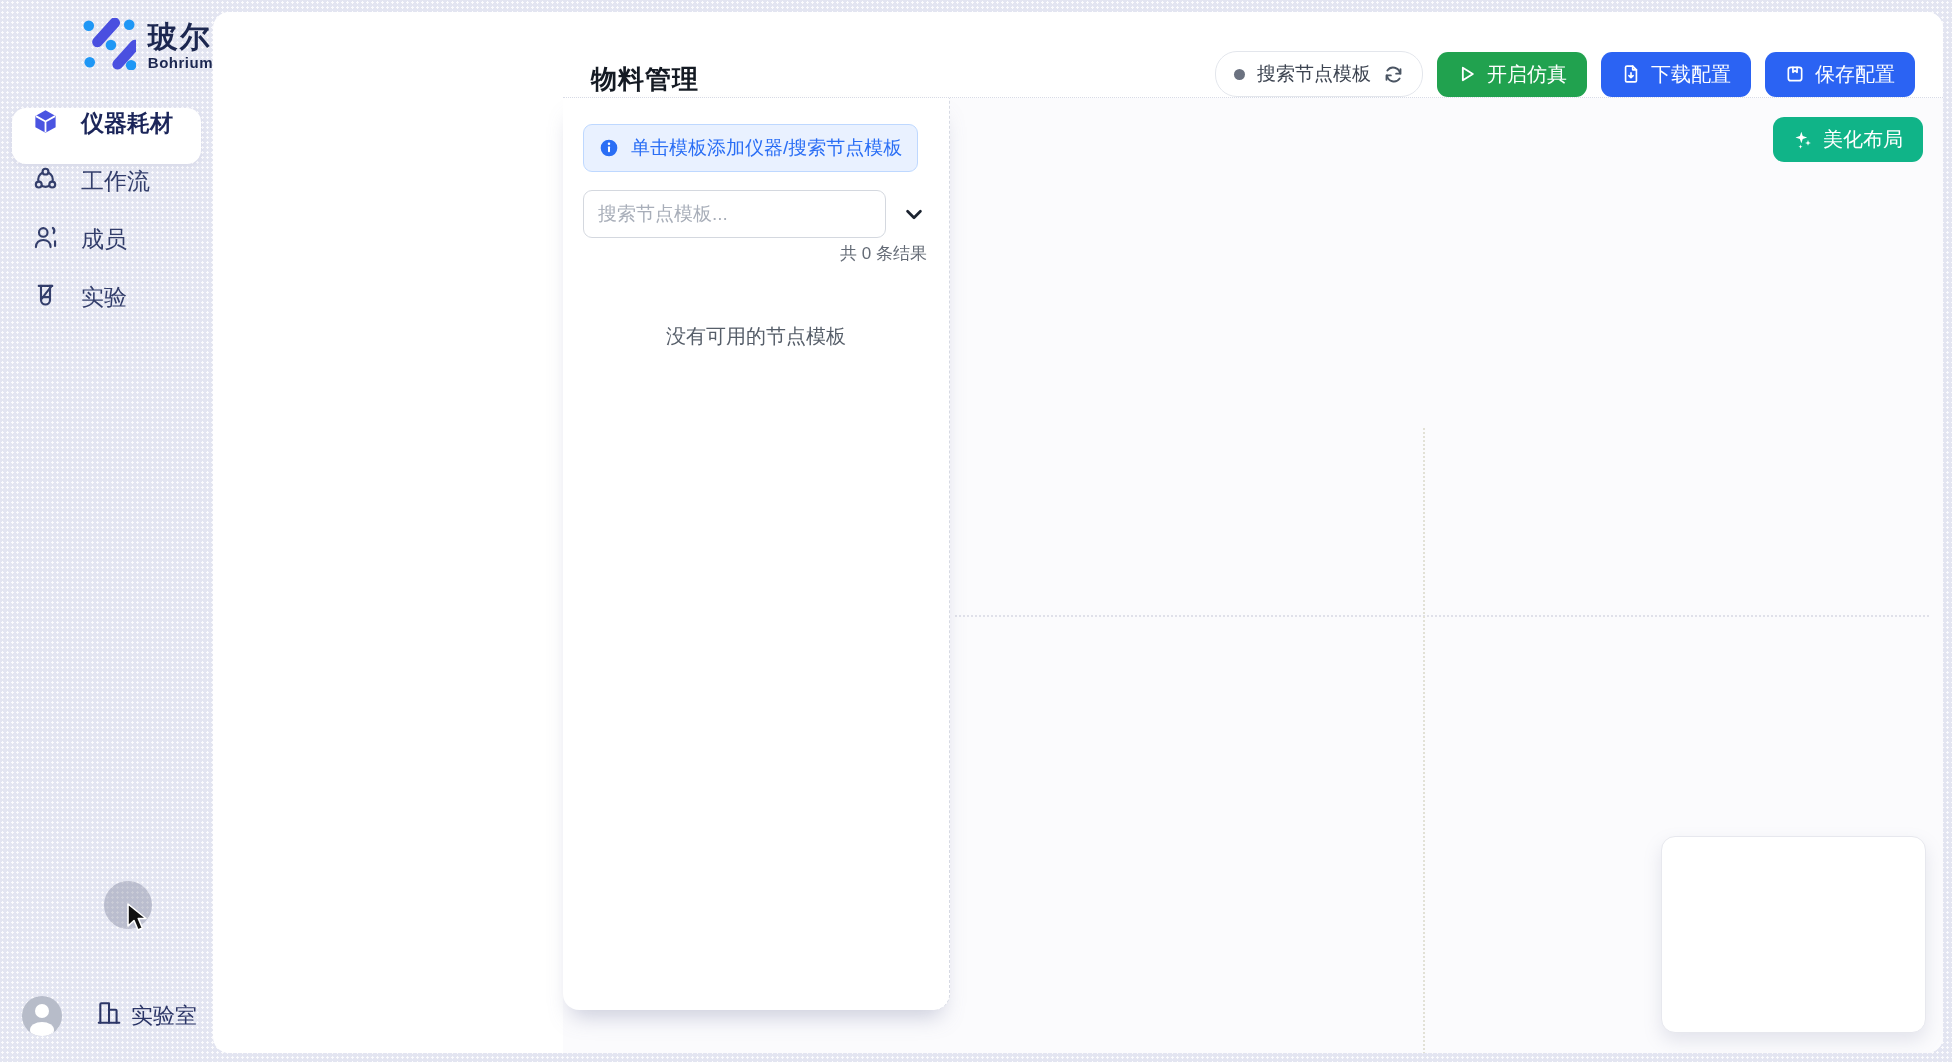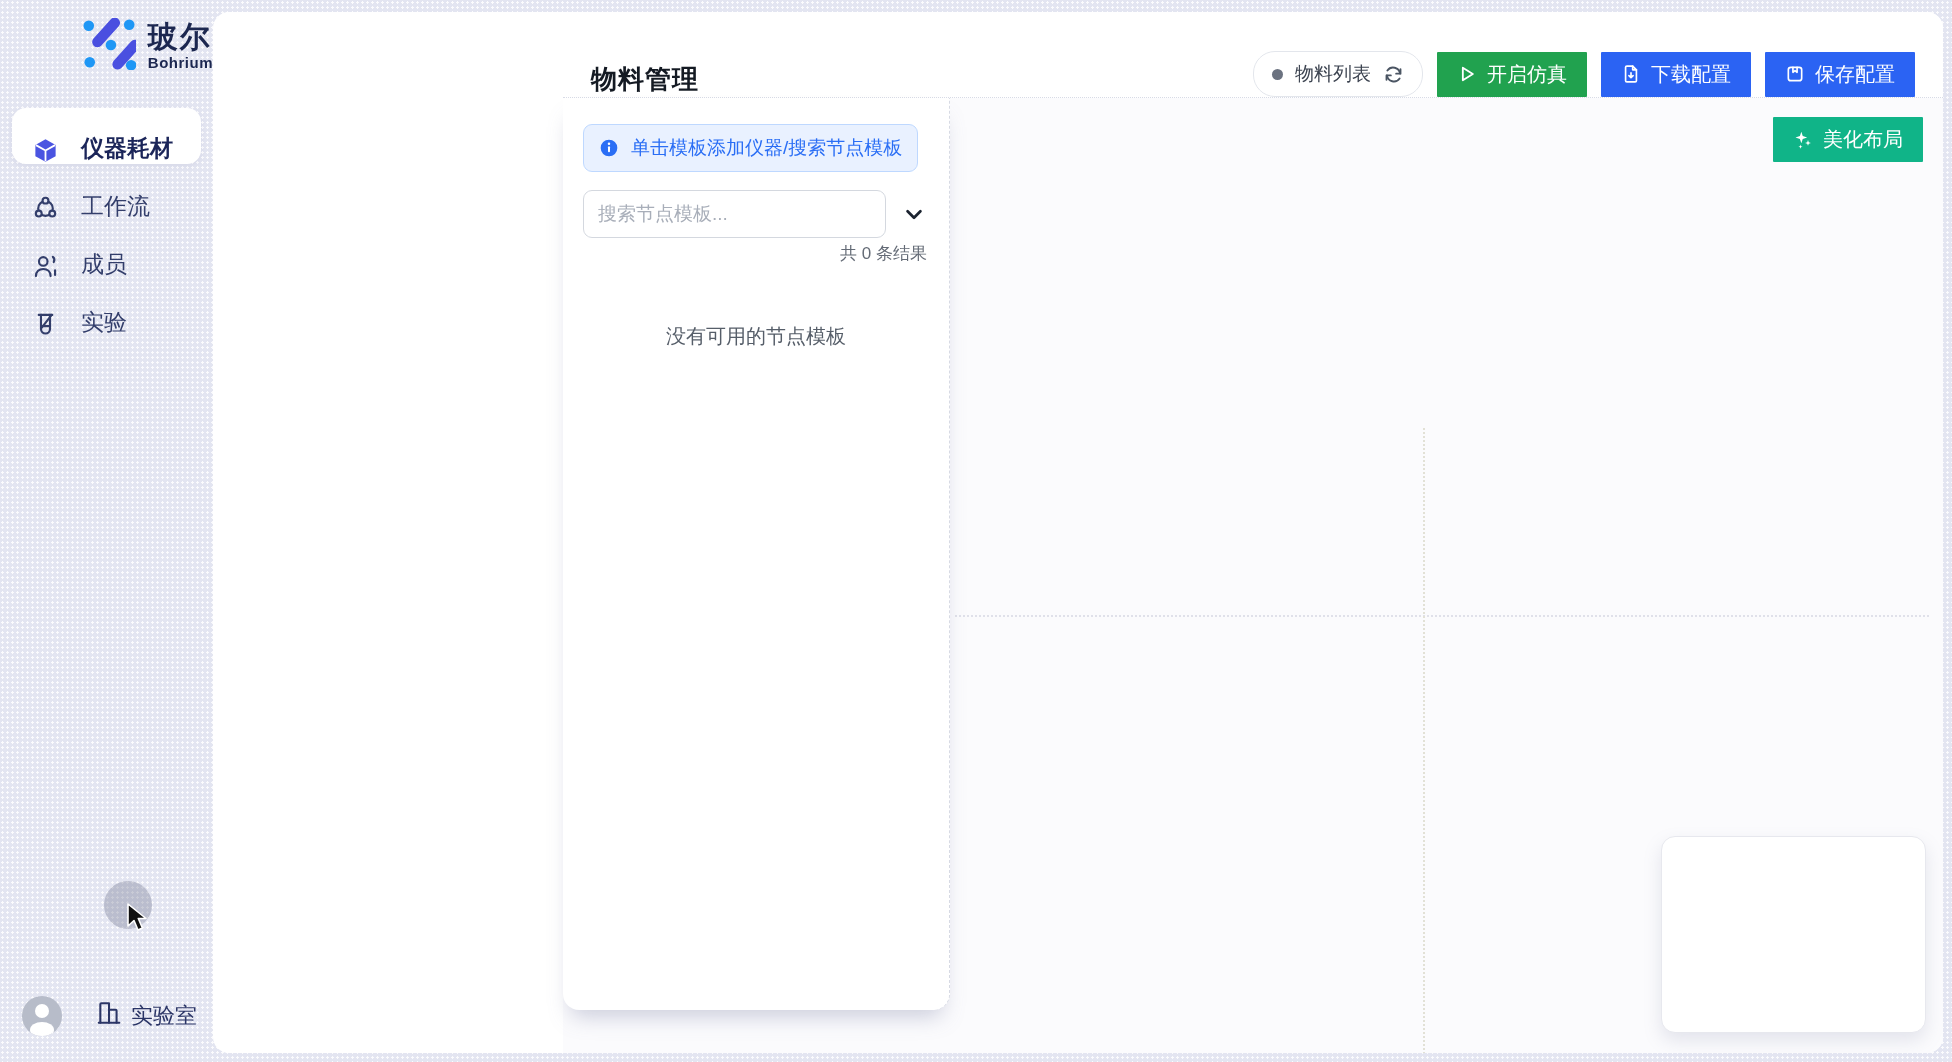--- a/index.html
+++ b/index.html
@@ -14,21 +14,21 @@
     background-image:radial-gradient(rgba(255,255,255,.85) 1.1px, transparent 1.2px);
     background-size:5px 5px;
   }
   
   .sidebar{position:absolute;left:0;top:0;width:213px;height:1062px;}
   .brand{display:flex;align-items:center;gap:12px;padding:18px 0 0 15px;justify-content:flex-end;}
   .brand-text .zh{font-size:30px;font-weight:700;color:#1c2750;line-height:32px;letter-spacing:2px;}
   .brand-text .en{font-size:15px;font-weight:700;color:#1c2750;letter-spacing:.5px;margin-top:1px;}
   .nav{margin-top:34px;display:flex;flex-direction:column;gap:2px;padding:0 12px;}
   .nav-item{
-    display:flex;align-items:flex-end;gap:22px;height:56px;border-radius:14px;
+    display:flex;align-items:flex-start;gap:22px;height:56px;border-radius:14px;
     padding:0 0 0 20px;color:#333e6b;font-size:23px;cursor:pointer;
   }
   .nav-item .ic{width:27px;height:27px;flex:0 0 27px;display:flex;align-items:center;justify-content:center;}
   .nav-item.active{background:#ffffff;color:#1b2559;font-weight:600;box-shadow:0 2px 6px rgba(60,70,130,.08);}
   .sidebar-footer{position:absolute;left:0;bottom:26px;width:213px;display:flex;align-items:center;padding-left:22px;box-sizing:border-box;}
   .avatar{width:40px;height:40px;border-radius:50%;background:#b7bcc9;position:relative;overflow:hidden;flex:0 0 40px;}
   .avatar svg{position:absolute;left:0;top:0;}
   .lab{display:flex;align-items:center;gap:9px;margin-left:34px;color:#2b3566;font-size:22px;}
   
   .ripple{position:absolute;left:104px;top:881px;width:48px;height:48px;border-radius:50%;background:rgba(108,114,140,.35);}
@@ -45,21 +45,21 @@
   .collapse-btn{margin-left:auto;background:none;border:none;padding:2px;cursor:pointer;display:flex;}
   .main-col{position:absolute;left:350px;top:0;right:0;height:100%;}
   .topbar{height:86px;display:flex;align-items:flex-end;padding:0 28px;border-bottom:1px dotted #d8dbe6;box-sizing:border-box;background:#fff;}
   .page-title{font-size:26px;font-weight:700;color:#141a23;letter-spacing:1px;}
   .actions{margin-left:auto;display:flex;align-items:center;gap:14px;}
   .status-pill{
     display:flex;align-items:center;gap:12px;height:44px;padding:0 18px;
     background:#fff;border:1px solid #e3e6ec;border-radius:22px;font-size:19px;color:#3c4350;
   }
   .status-dot{width:11px;height:11px;border-radius:50%;background:#6b7280;}
-  .btn{display:flex;align-items:center;gap:10px;height:45px;padding:0 20px;border:none;border-radius:1px;
+  .btn{display:flex;align-items:center;gap:10px;height:45px;padding:0 20px;border:none;border-radius:11px;
        color:#fff;font-size:20px;font-weight:500;cursor:pointer;font-family:inherit;}
   .btn-green{background:#21a24f;}
   .btn-blue{background:#2b63f3;}
   .btn-teal{background:#10b488;}
   
   .canvas{position:absolute;left:0;top:86px;right:0;bottom:0;background:#fbfbfd;}
   .guide-h{position:absolute;left:392px;right:14px;top:517px;border-top:2px dotted #e0e1ea;}
   .guide-v{position:absolute;left:860px;top:330px;height:650px;border-left:2px dotted #e2e1d6;}
   .template-panel{
     position:absolute;left:0;top:0;width:387px;height:912px;background:#ffffff;
@@ -183,21 +183,21 @@
 
   <main class="panel">
 
 
     <section class="main-col">
       <header class="topbar">
         <h1 class="page-title" style="margin:0;">物料管理</h1>
         <div class="actions">
           <div class="status-pill">
             <span class="status-dot"></span>
-            <span>物料列表</span>
+            <span>搜索节点模板</span>
             <span style="display:flex;">
               <svg width="21" height="21" viewBox="0 0 24 24" fill="none" stroke="#4b5563" stroke-width="2.1" stroke-linecap="round" stroke-linejoin="round">
                 <path d="M20 6 v5 h-5"></path>
                 <path d="M4 18 v-5 h5"></path>
                 <path d="M19.5 11 a8 8 0 0 0 -14.5 -3.5"></path>
                 <path d="M4.5 13 a8 8 0 0 0 14.5 3.5"></path>
               </svg>
             </span>
           </div>
           <button class="btn btn-green">

